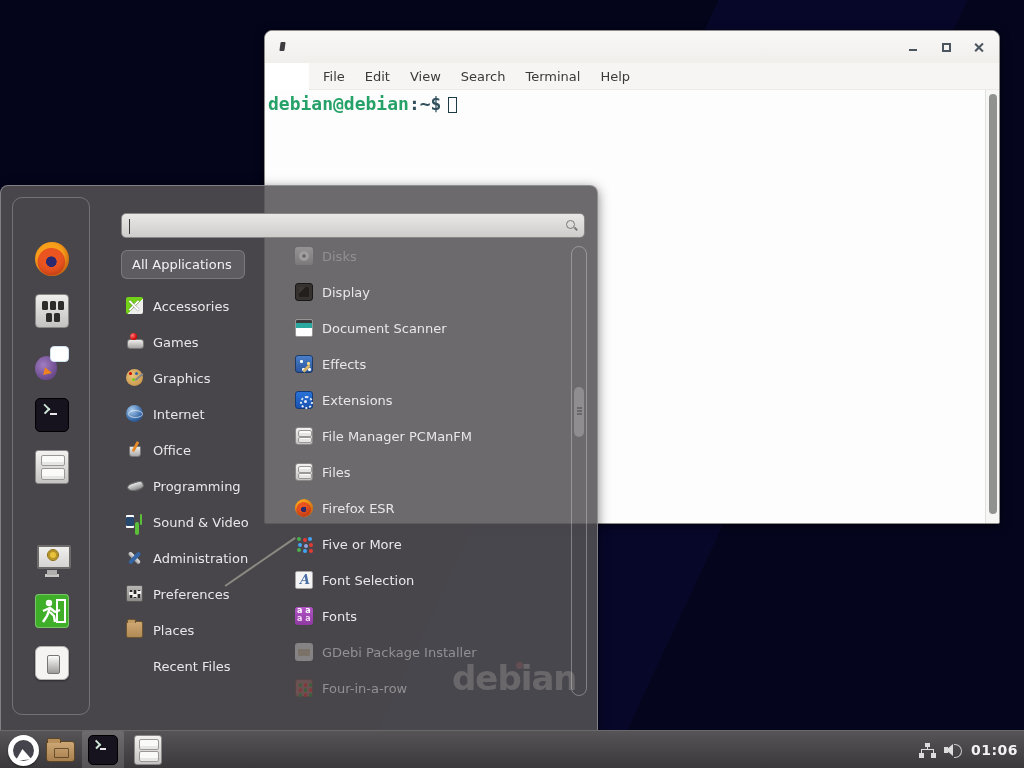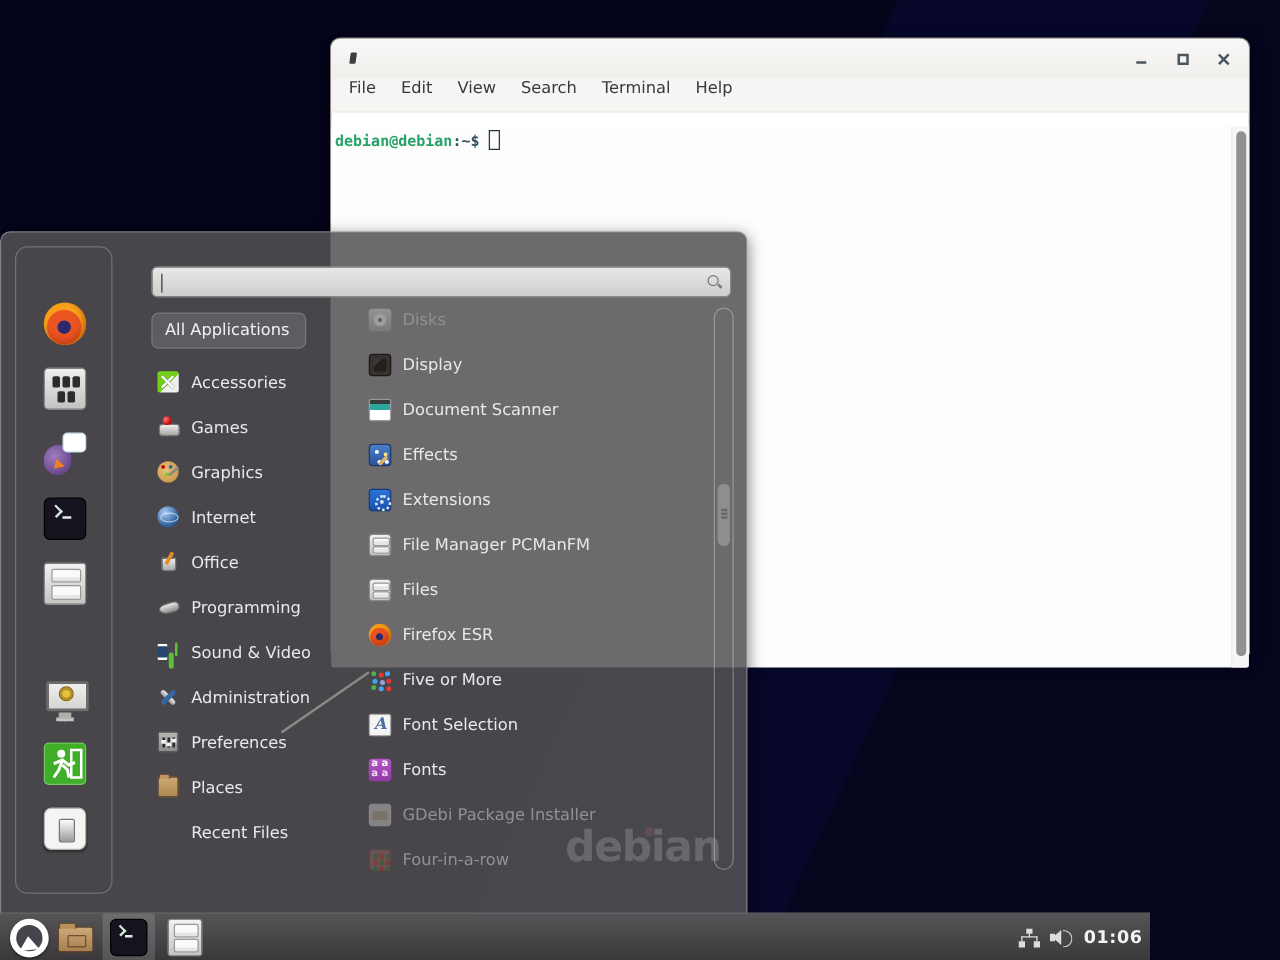--- a/index.html
+++ b/index.html
@@ -26,26 +26,26 @@
   .tb-title { flex:1; text-align:center; font-size:13px; font-weight:bold; color:#3d3846; }
   .winbtn { position:absolute; top:8px; width:16px; height:16px; display:flex;
     align-items:center; justify-content:center; cursor:default; }
   .winbtn.min   { right:78px; } .winbtn.max { right:45px; } .winbtn.close { right:12px; }
   .g-min { width:8px; height:2px; background:#4a5560; margin-top:6px; }
   .g-max { width:9px; height:9px; border:2.5px solid #4a5560; }
   .g-close { position:relative; width:10px; height:10px; }
   .g-close::before,.g-close::after { content:""; position:absolute; left:4px; top:0;
     width:2.4px; height:11px; background:#4a5560; }
   .g-close::before { transform:rotate(45deg); } .g-close::after { transform:rotate(-45deg); }
-  .menubar { height:27px; background:#f6f5f3; display:flex; align-items:flex-start;
-    padding-left:4px; border-bottom:1px solid #eceae6; }
+  .menubar { height:27px; background:#f6f5f3; display:flex; align-items:center;
+    padding-left:4px; border-bottom:1px solid #eceae6;margin-left:44px; }
   .menubar span { padding:0 10px; font-size:13px; color:#3a3a3a; cursor:default; }
   .term-body { position:relative; height:433px; background:#fdfdfd;
-    font-family:"DejaVu Sans Mono", monospace; font-size:12px; font-weight:bold;
-    padding:3px 0 0 3px; border-radius:0 0 2px 2px;margin-top:11px; }
+    font-family:"DejaVu Sans Mono", monospace; font-size:18px; font-weight:bold;
+    padding:3px 0 0 3px; border-radius:0 0 2px 2px; }
   .p-user { color:#26a269; } .p-rest { color:#31505e; }
   .cursor { display:inline-block; width:9px; height:16px; border:1.5px solid #1d3b46;
     margin-left:7px; vertical-align:-3px; }
   .term-scroll { position:absolute; right:0; top:0; width:14px; height:100%;
     background:#f6f6f5; border-left:1px solid #e2e1df; border-radius:0 0 2px 0; }
   .term-thumb { position:absolute; left:2.5px; top:4px; width:8px; height:420px;
     background:#90928f; border-radius:4px; }
 
   
   .appmenu { position:absolute; left:0; top:185px; width:598px; height:664px;
@@ -85,21 +85,21 @@
   .apps-scroll { position:absolute; left:570px; top:60px; width:16px; height:450px;
     border:1px solid rgba(235,235,235,0.35); border-radius:8px; }
   .apps-thumb { position:absolute; left:2px; top:140px; width:10px; height:50px;
     background:#8f8d8f; border-radius:5px; }
   .apps-thumb::after { content:""; position:absolute; left:2.5px; top:20px; width:5px; height:1.5px;
     background:#6a686a; box-shadow:0 3px #6a686a, 0 6px #6a686a; }
   .trail { position:absolute; left:224px; top:399px; width:85px; height:1.5px;
     background:rgba(195,195,175,0.55); transform:rotate(-34.5deg); transform-origin:left center; }
 
   
-  .taskbar { position:absolute; left:0; top:730px; width:920px; height:38px;
+  .taskbar { position:absolute; left:0; top:730px; width:1024px; height:38px;
     background:linear-gradient(#565456,#3a383a); border-top:1px solid #6a6868; }
   .tbitem { position:absolute; top:0; height:38px; display:flex; align-items:center;
     justify-content:center; cursor:pointer; }
   .tbitem.active { background:rgba(255,255,255,0.14); border-radius:2px; }
   .tray { position:absolute; right:6px; top:0; height:38px; display:flex;
     align-items:center; gap:8px; }
   .clock { font-size:14px; font-weight:bold; color:#f4f2f4; letter-spacing:.5px; }
 
   
   

